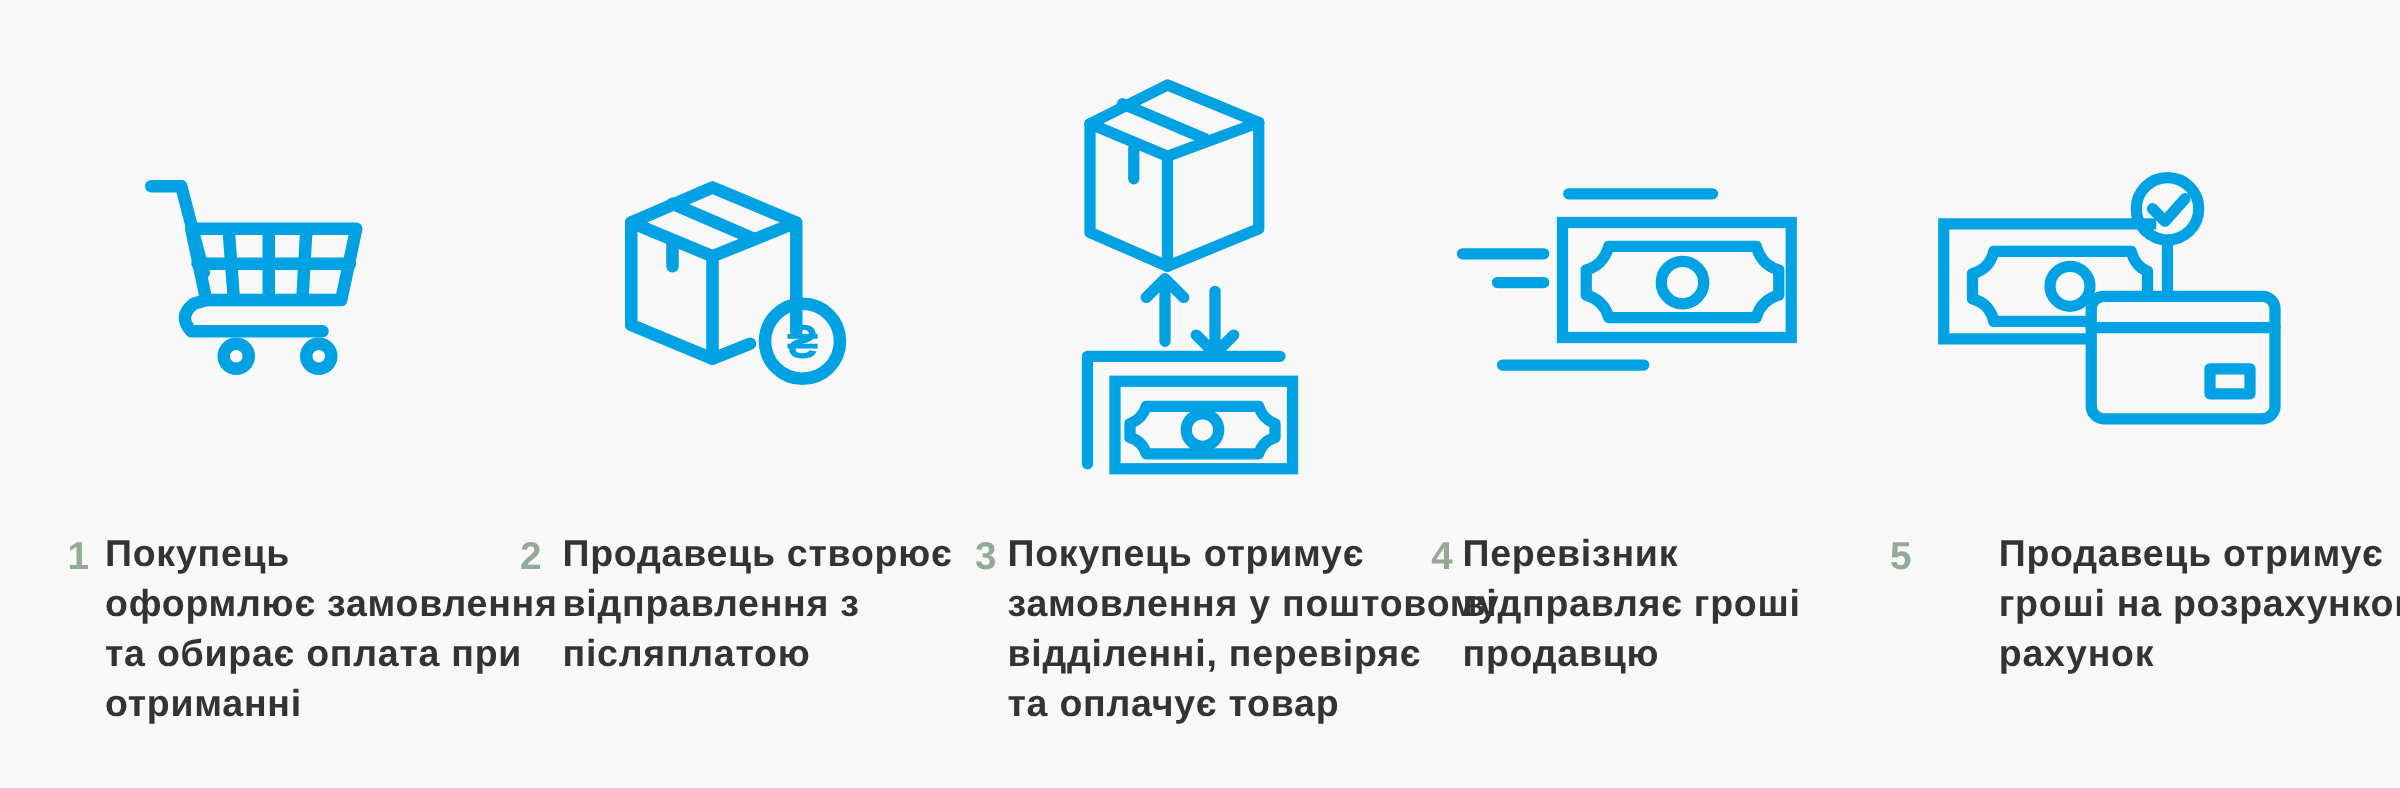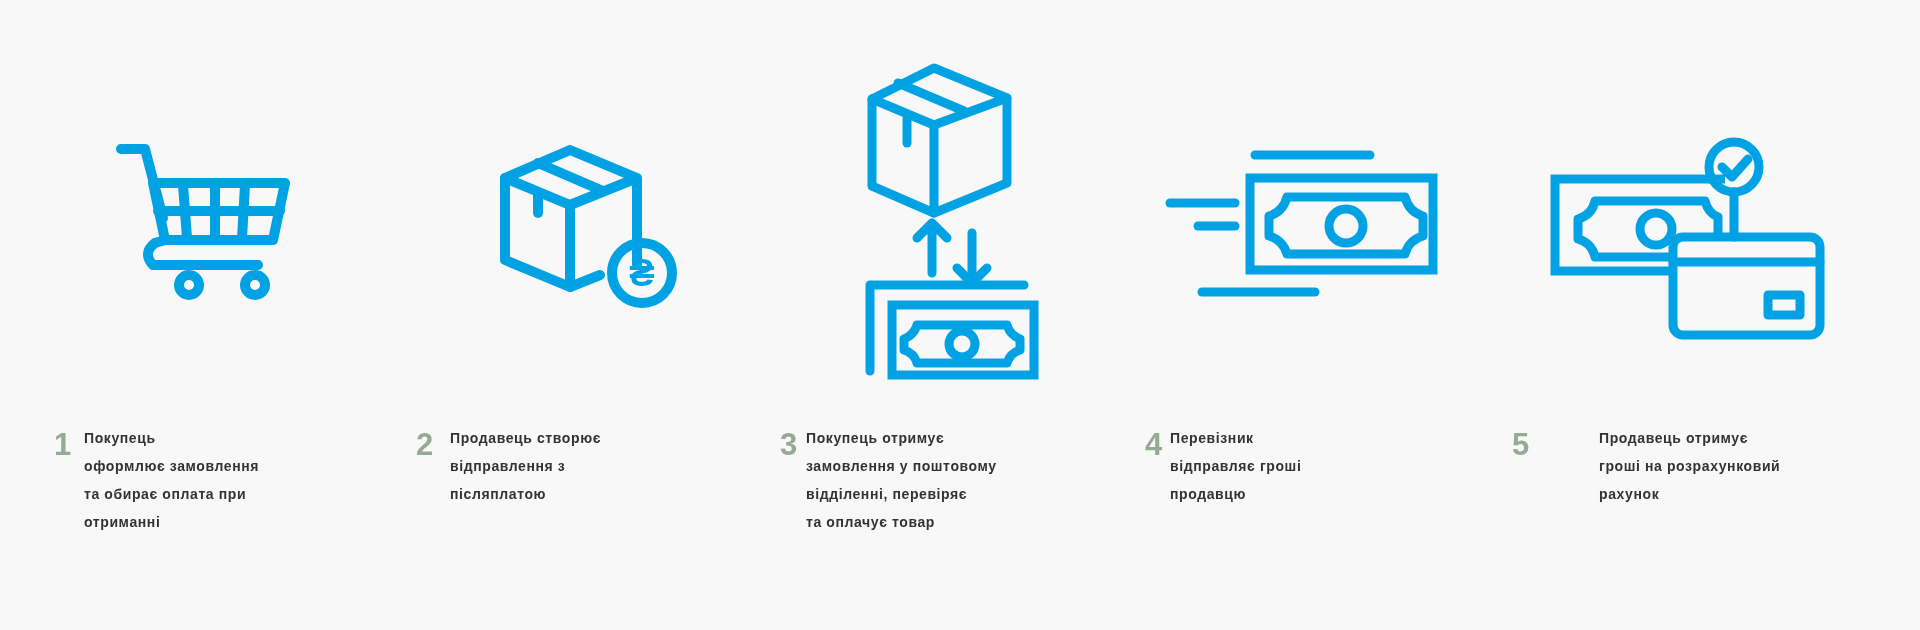--- a/index.html
+++ b/index.html
@@ -8,22 +8,22 @@
     font-family:"Liberation Sans", sans-serif;
   }
   .icon { position:absolute; }
   .icon svg { display:block; overflow:visible; }
   .step { position:absolute; top:424px; }
   .num {
     position:absolute; left:0; top:3px; font-size:31px; font-weight:bold; color:#93ab93;
     font-family:"Liberation Sans", sans-serif;
   }
   .txt {
-    position:absolute; left:30px; top:0; font-size:14px; font-weight:bold; color:#333333;
-    line-height:28px; letter-spacing:0.6px; white-space:pre;
+    position:absolute; left:30px; top:0; font-size:30px; font-weight:bold; color:#333333;
+    line-height:40px; letter-spacing:0.6px; white-space:pre;
   }
 </style>
 </head>
 <body>
 
 <div class="icon" style="left:115px;top:143px;">
   <svg width="180" height="160" viewBox="0 0 180 160" fill="none" stroke="#00a2e3" stroke-width="10" stroke-linecap="round" stroke-linejoin="round">
     <path d="M6 6 H30 L48 75"></path>
     <path d="M38 40 H170 L158 97 H50 Z"></path>
     <path d="M68 42 L72 95 M100 42 V95 M130 42 L127 95"></path>

